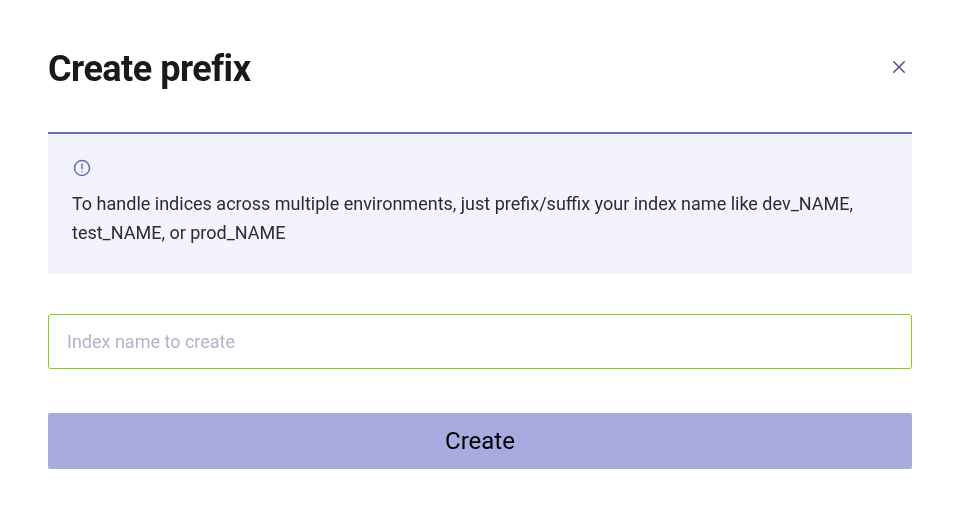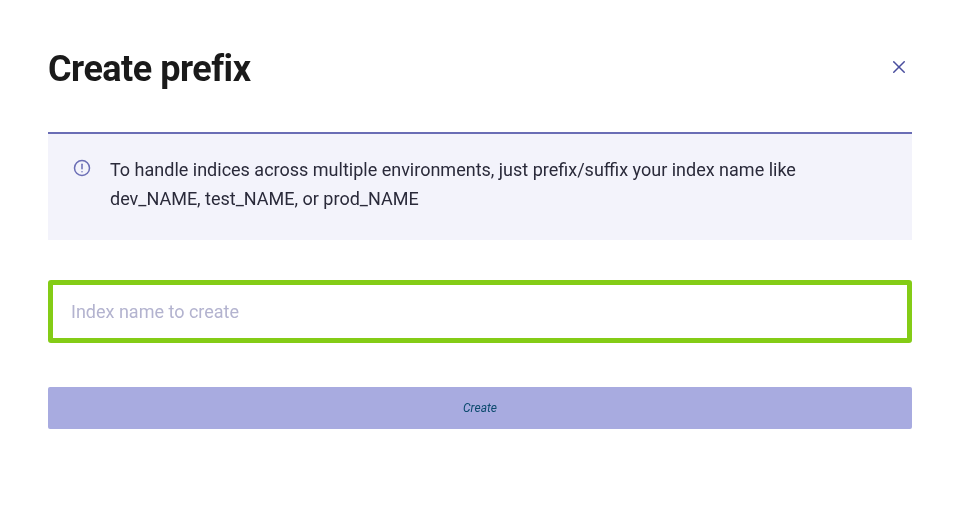--- a/index.html
+++ b/index.html
@@ -43,23 +43,24 @@
     }
     .close-btn svg {
       width: 18px;
       height: 18px;
     }
     .info-banner {
       background: #f3f3fb;
       border-top: 2px solid #6a6db5;
       padding: 22px 24px 26px 24px;
       display: flex;
-      gap: 18px;
+      gap: 8px;
       align-items: flex-start;
       margin-bottom: 40px;
+      flex-direction: column;
     }
     .info-icon {
       flex-shrink: 0;
       color: #6a6db5;
       margin-top: 2px;
     }
     .info-icon svg {
       width: 20px;
       height: 20px;
     }
@@ -74,39 +75,38 @@
     .label {
       display: block;
       font-size: 18px;
       color: #1a1a1a;
       margin-bottom: 14px;
     }
     .text-input {
       width: 100%;
       padding: 16px 18px;
       font-size: 18px;
-      border: 5px solid #84cc16;
+      border: 1px solid #84cc16;
       border-radius: 3px;
       color: #333;
       font-family: inherit;
     }
     .text-input::placeholder {
       color: #b3b3cf;
     }
     .create-btn {
       width: 100%;
       padding: 14px;
       background: #a8abe0;
-      color: #0c4a6e;
+      color: #000000;
       border: none;
-      font-size: 12px;
+      font-size: 24px;
       font-family: inherit;
       cursor: pointer;
       border-radius: 2px;
-      font-style: italic;
     }
   </style>
 </head>
 <body>
 
 <div class="modal">
   <div class="header">
     <h1 class="title">Create prefix</h1>
     <button class="close-btn">
       <span>

